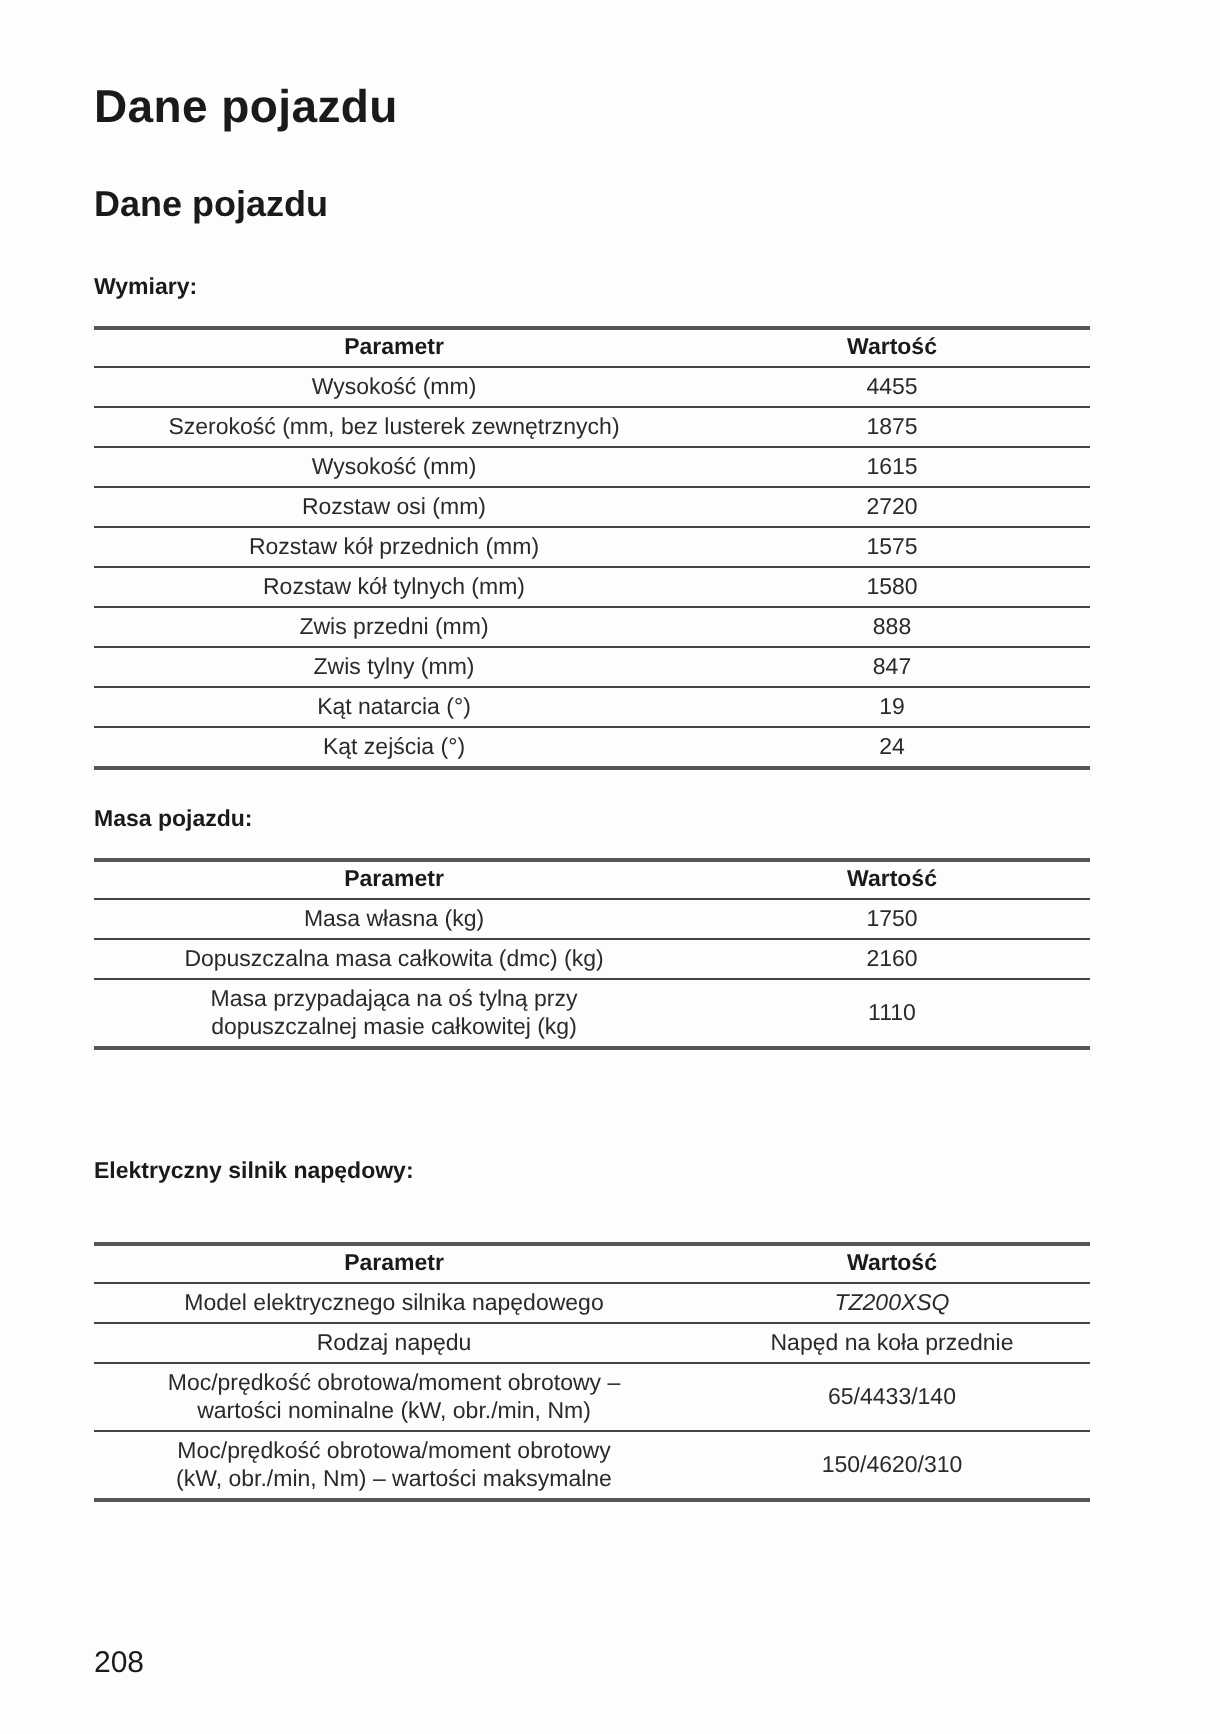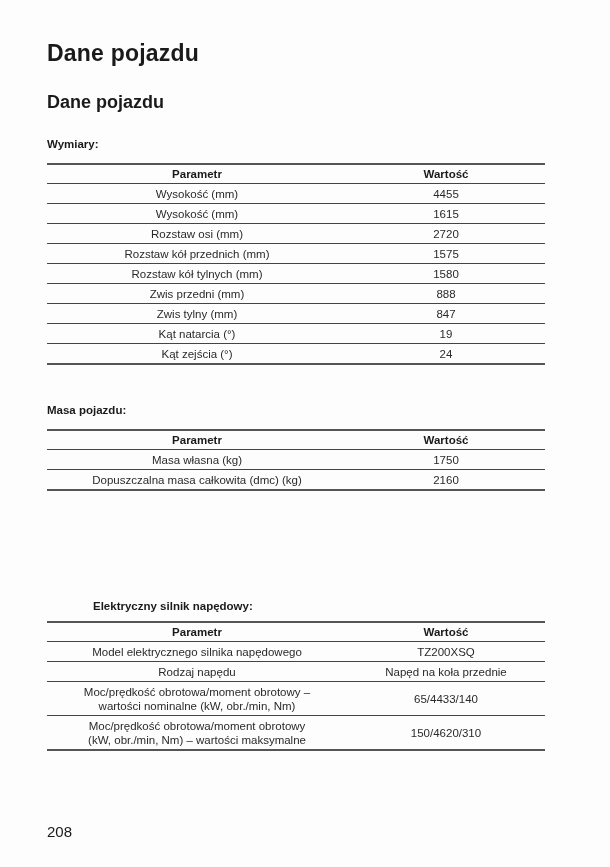--- a/index.html
+++ b/index.html
@@ -50,20 +50,24 @@
       <th class="c1">Parametr</th>
       <th class="c2">Wartość</th>
     </tr>
       </thead>
     <tbody>
         <tr>
           <td class="c1" style="white-space: pre-line;">Wysokość (mm)</td>
           <td class="c2" style="white-space: pre-line;">4455</td>
         </tr>
         <tr>
+          <td class="c1" style="white-space: pre-line;">Szerokość (mm, bez lusterek zewnętrznych)</td>
+          <td class="c2" style="white-space: pre-line;">1875</td>
+        </tr>
+        <tr>
           <td class="c1" style="white-space: pre-line; margin-top: 34px;">Wysokość (mm)</td>
           <td class="c2" style="white-space: pre-line;">1615</td>
         </tr>
         <tr>
           <td class="c1" style="white-space: pre-line;">Rozstaw osi (mm)</td>
           <td class="c2" style="white-space: pre-line;">2720</td>
         </tr>
         <tr>
           <td class="c1" style="white-space: pre-line;">Rozstaw kół przednich (mm)</td>
           <td class="c2" style="white-space: pre-line;">1575</td>
@@ -101,35 +105,40 @@
       </thead>
     <tbody>
         <tr>
           <td class="c1" style="white-space: pre-line;">Masa własna (kg)</td>
           <td class="c2" style="white-space: pre-line;">1750</td>
         </tr>
         <tr>
           <td class="c1" style="white-space: pre-line;">Dopuszczalna masa całkowita (dmc) (kg)</td>
           <td class="c2" style="white-space: pre-line;">2160</td>
         </tr>
+        <tr>
+          <td class="c1 tall" style="white-space: pre-line;">Masa przypadająca na oś tylną przy
+dopuszczalnej masie całkowitej (kg)</td>
+          <td class="c2 tall" style="white-space: pre-line;">1110</td>
+        </tr>
       </tbody>
   </table>
 
-  <p class="section-label" style="top:600px;margin-left:46px;">Elektryczny silnik napędowy:</p>
+  <p class="section-label" style="top:580px;">Elektryczny silnik napędowy:</p>
   <table style="top:621px;">
     <thead>
         <tr>
       <th class="c1">Parametr</th>
       <th class="c2">Wartość</th>
     </tr>
       </thead>
     <tbody>
         <tr>
           <td class="c1" style="white-space: pre-line;">Model elektrycznego silnika napędowego</td>
-          <td class="c2" style="white-space: pre-line;">TZ200XSQ</td>
+          <td class="c2" style="white-space: pre-line; font-style: italic;">TZ200XSQ</td>
         </tr>
         <tr>
           <td class="c1" style="white-space: pre-line;">Rodzaj napędu</td>
           <td class="c2" style="white-space: pre-line;">Napęd na koła przednie</td>
         </tr>
         <tr>
           <td class="c1 tall" style="white-space: pre-line;">Moc/prędkość obrotowa/moment obrotowy –
 wartości nominalne (kW, obr./min, Nm)</td>
           <td class="c2 tall" style="white-space: pre-line;">65/4433/140</td>
         </tr>

